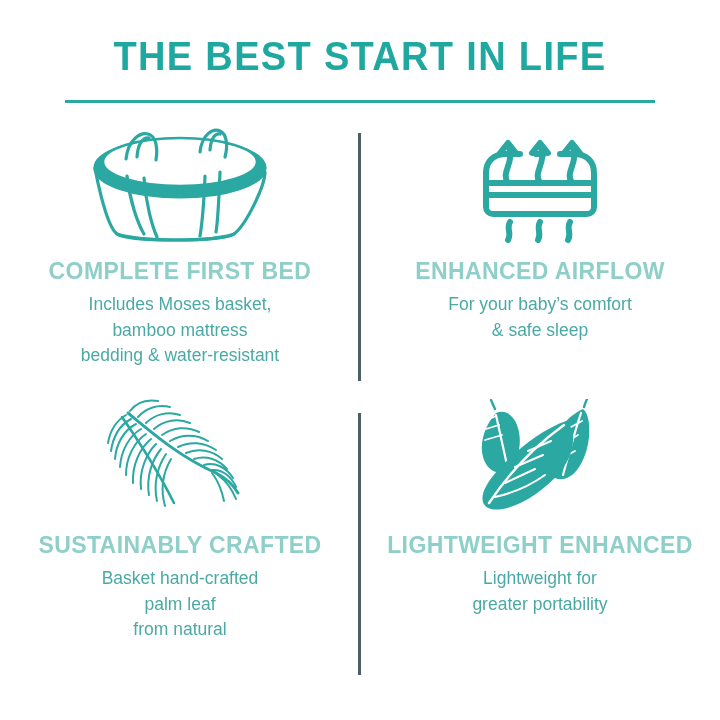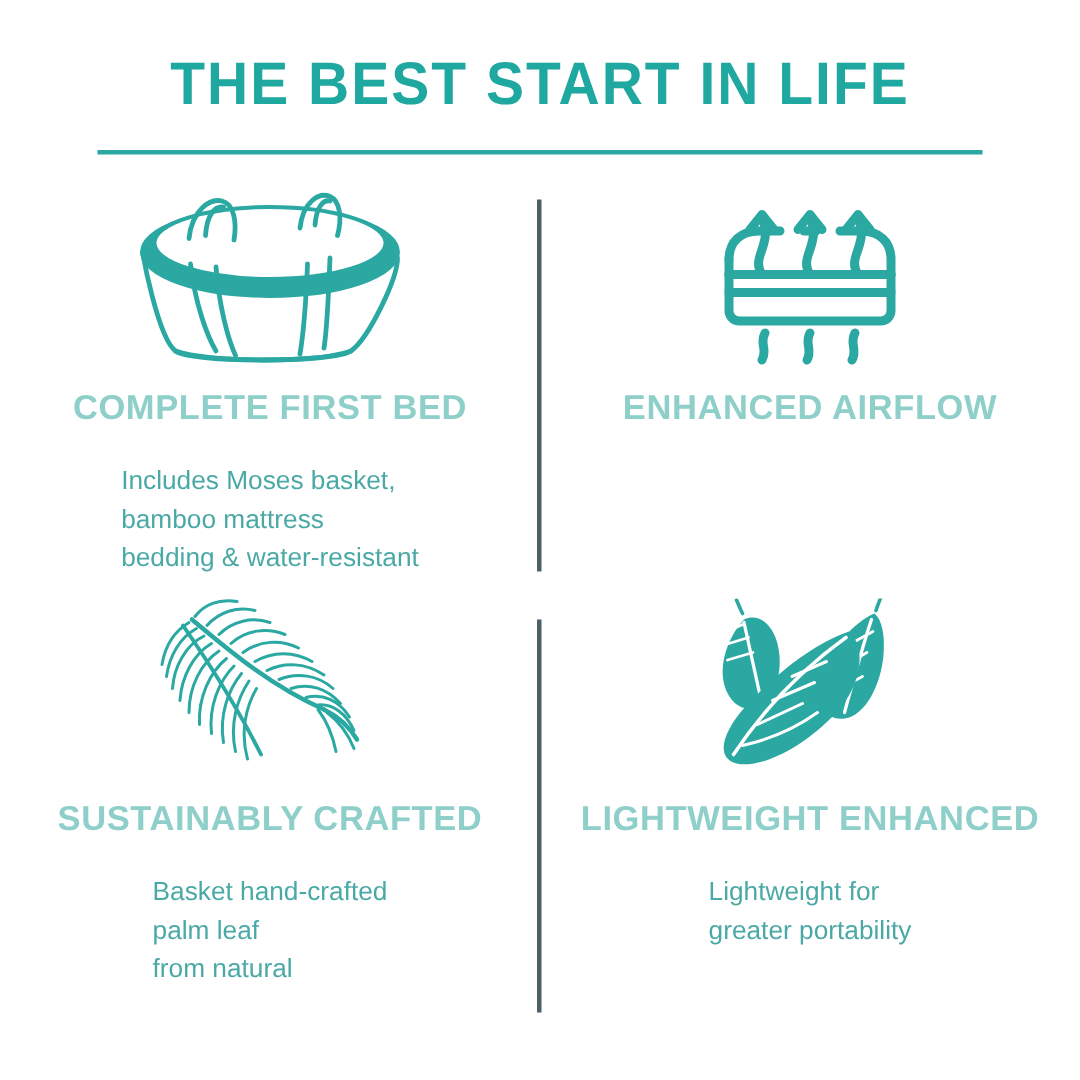--- a/index.html
+++ b/index.html
@@ -78,23 +78,23 @@
     letter-spacing: 0.4px;
     color: #8ecfc9;
     text-align: center;
     line-height: 1.1;
     margin-top: 14px;
     white-space: nowrap;
   }
   .feature-desc {
     font-size: 17.5px;
     color: #4aa9a6;
-    text-align: left;
+    text-align: center;
     line-height: 1.45;
-    margin-top: 24px;
+    margin-top: 8px;
   }
   .feature-desc .ln { display: block; }
 </style>
 </head>
 <body>
 
 <div class="poster">
 
   <div class="header">
     <h1 class="title">THE BEST START IN LIFE</h1>
@@ -155,20 +155,24 @@
           <path d="M26 32 L34 22 L42 32"></path>
           <path d="M58 32 L66 22 L74 32"></path>
           <path d="M90 32 L98 22 L106 32"></path>
 
           <path d="M36 101 C32 108 38 112 34 119"></path>
           <path d="M66 101 C62 108 68 112 64 119"></path>
           <path d="M96 101 C92 108 98 112 94 119"></path>
         </svg>
       </div>
       <div class="feature-title">ENHANCED AIRFLOW</div>
+      <div class="feature-desc">
+        <span class="ln">For your baby’s comfort</span>
+        <span class="ln">&amp; safe sleep</span>
+      </div>
     </div>
 
     <div class="cell">
       <div class="icon-wrap">
         <svg width="160" height="116" viewBox="0 0 160 116" fill="none" stroke="#2ba8a2" stroke-width="2" stroke-linecap="round">
 
           <path d="M28 14 C52 34 80 58 116 74" stroke-width="3"></path>
           <path d="M116 74 C124 78 132 84 138 94" stroke-width="3"></path>
           <path d="M22 18 C40 44 58 72 74 104" stroke-width="2.6"></path>
 

